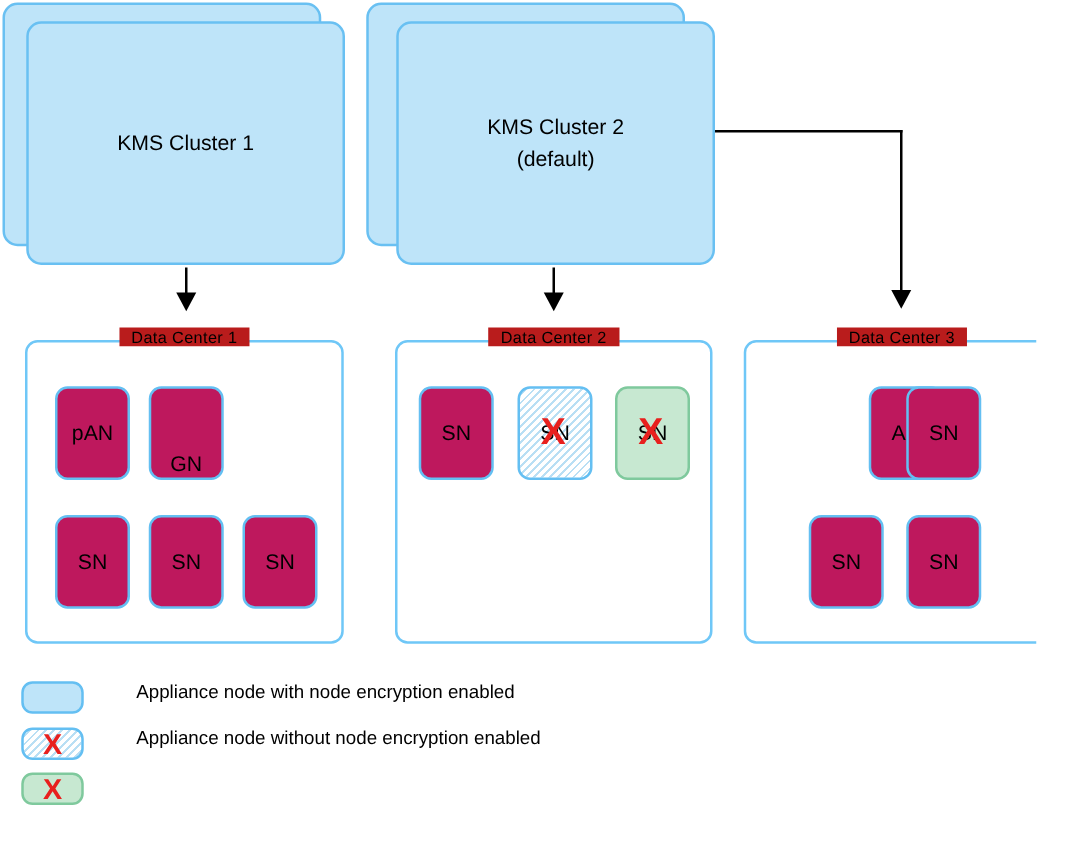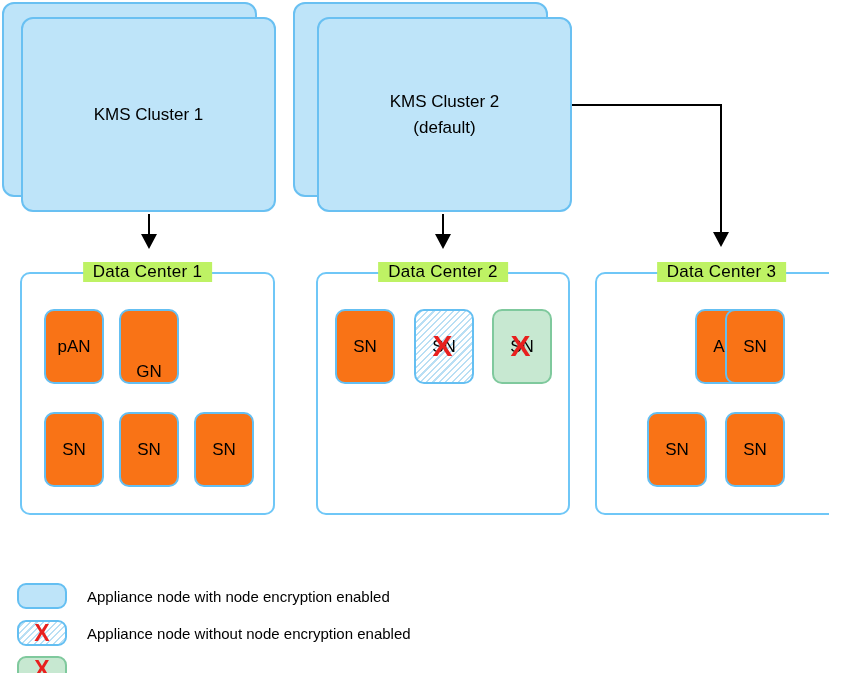--- a/index.html
+++ b/index.html
@@ -23,45 +23,45 @@
     border-left:8px solid transparent;border-right:8px solid transparent;
     border-top:15px solid #000;
   }
   
   .dc{
     position:absolute;top:272px;height:243px;box-sizing:border-box;
     border:2px solid #6FC7F7;border-radius:10px;background:#ffffff;
   }
   .dc-title{
     position:absolute;top:-12px;left:50%;transform:translateX(-50%);
-    background:#bef264;padding:0 10px;font-size:17px;white-space:nowrap;
+    background:#b91c1c;padding:0 10px;font-size:13px;white-space:nowrap;
     letter-spacing:0.3px;
     text-align:right;
   }
   
   .node{
     position:absolute;width:60px;height:75px;box-sizing:border-box;
-    background:#f97316;border:2px solid #64BFF2;border-radius:10px;
+    background:#be185d;border:2px solid #64BFF2;border-radius:10px;
     display:flex;align-items:center;justify-content:center;
     font-size:17px;
   }
   .node.hatched{
     background:repeating-linear-gradient(135deg,#ffffff 0px,#ffffff 3px,#B9DFF4 3px,#B9DFF4 4.5px);
   }
   .node.green{
     background:#C7E8D1;border-color:#7FC99D;
   }
   .xmark{
     position:absolute;left:50%;top:50%;transform:translate(-57%,-54%);
     color:#E8201E;font-weight:bold;font-size:30px;line-height:1;
     pointer-events:none;
   }
   
   .legend-row{
-    position:absolute;left:17px;display:flex;align-items:center;gap:20px;margin-top:38px;
+    position:absolute;left:17px;display:flex;gap:42px;
   }
   .legend-swatch{
     position:relative;width:50px;height:26px;box-sizing:border-box;flex:0 0 auto;
     border:2px solid #64BFF2;border-radius:9px;background:#BEE4F9;
     display:flex;align-items:center;justify-content:center;
   }
   .legend-swatch.hatched{
     background:repeating-linear-gradient(135deg,#ffffff 0px,#ffffff 3px,#B9DFF4 3px,#B9DFF4 4.5px);
   }
   .legend-swatch.green{

